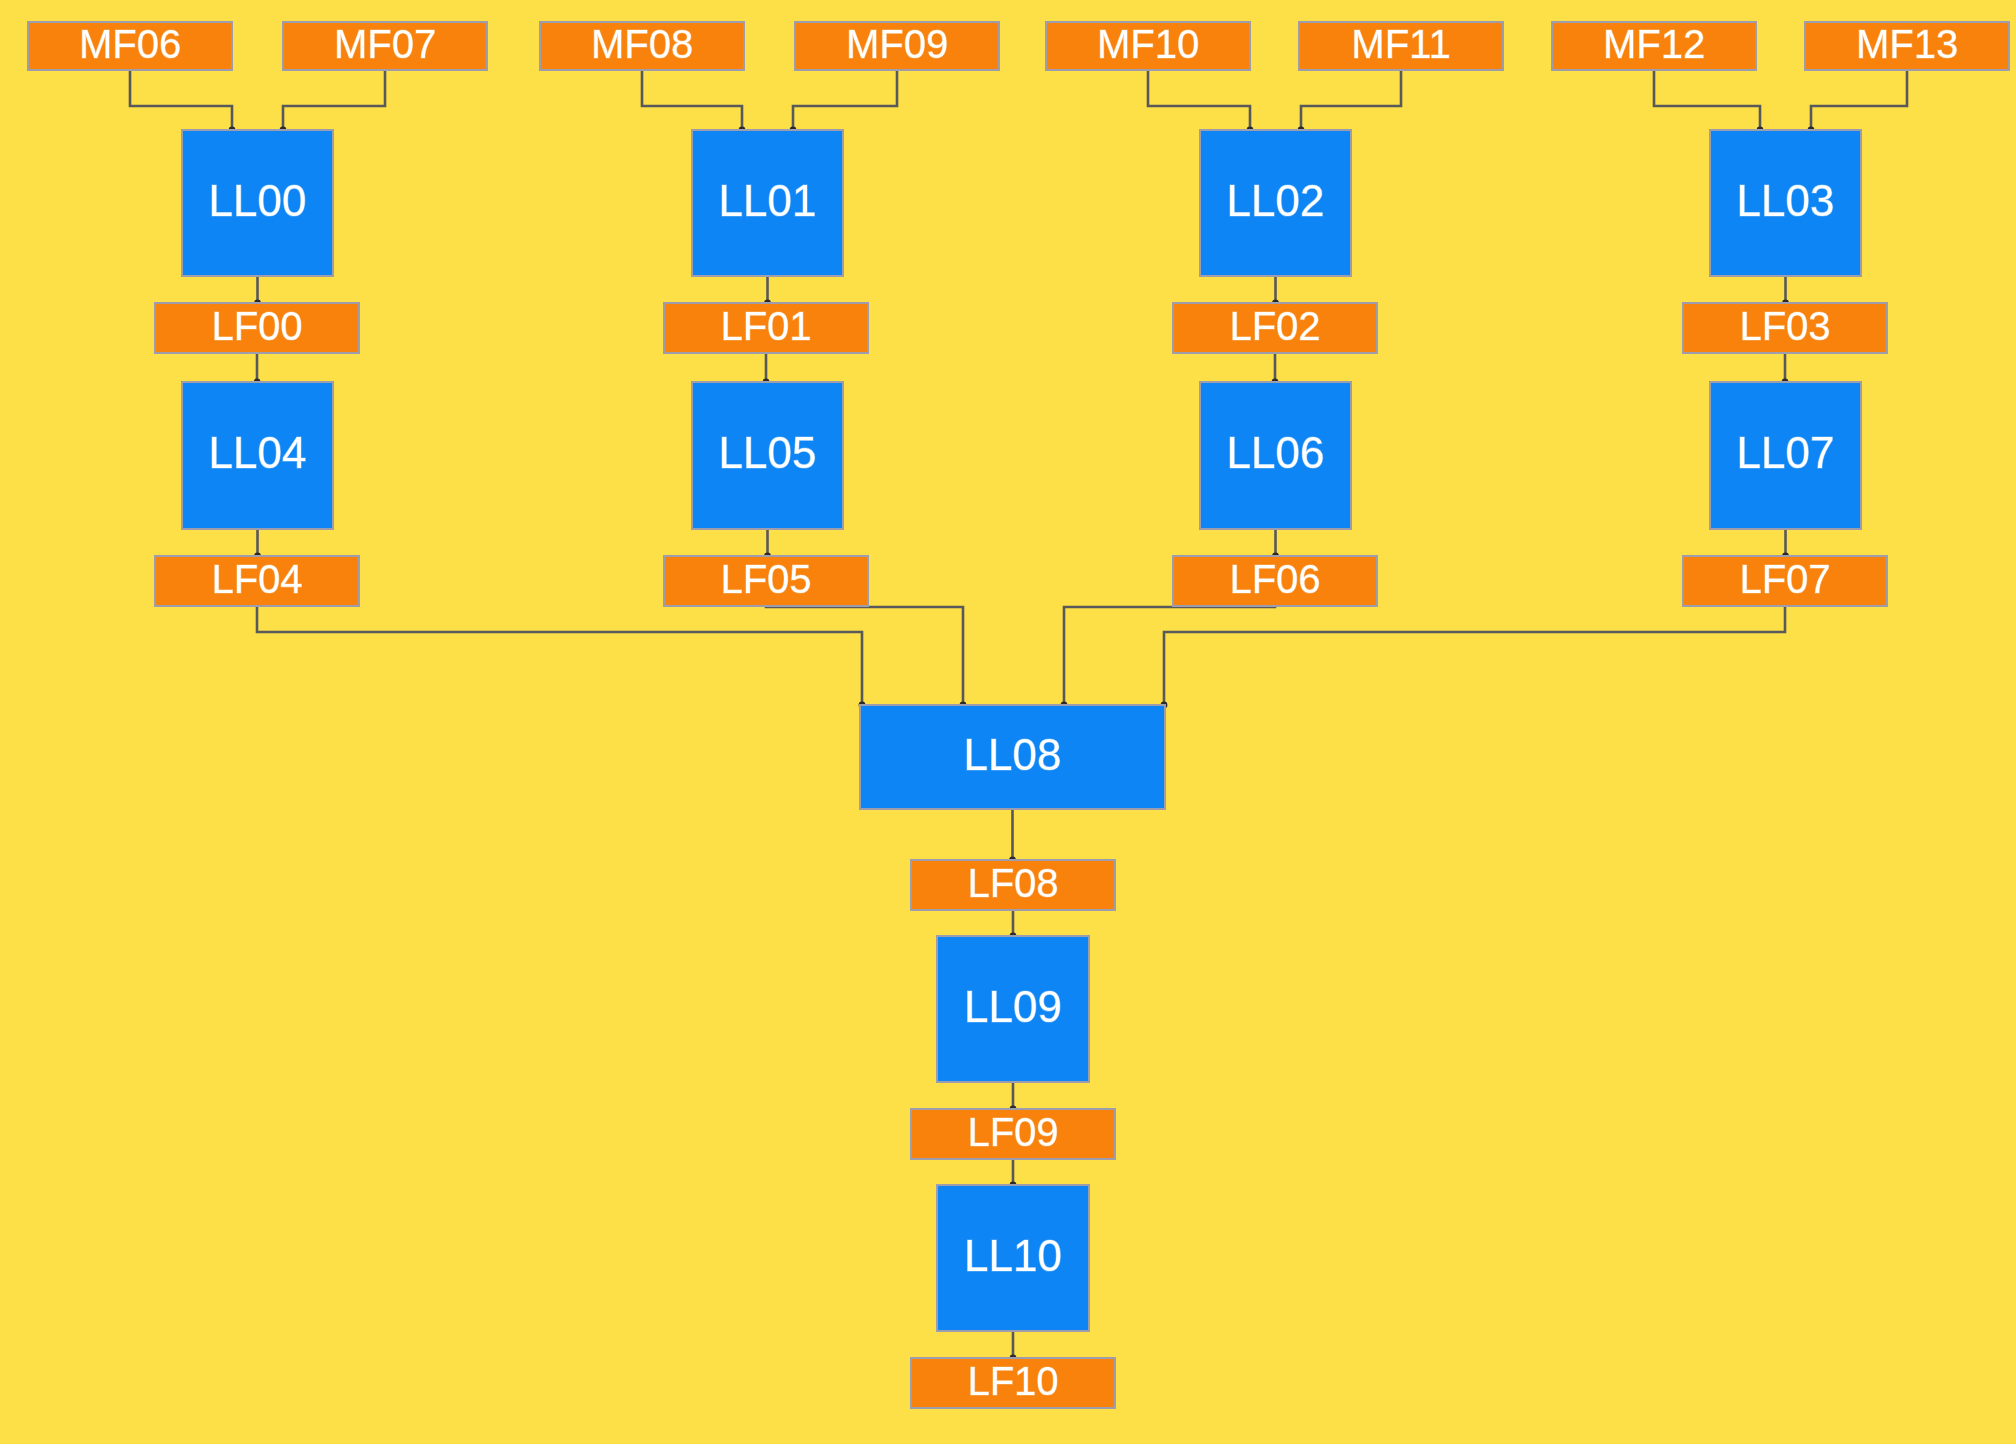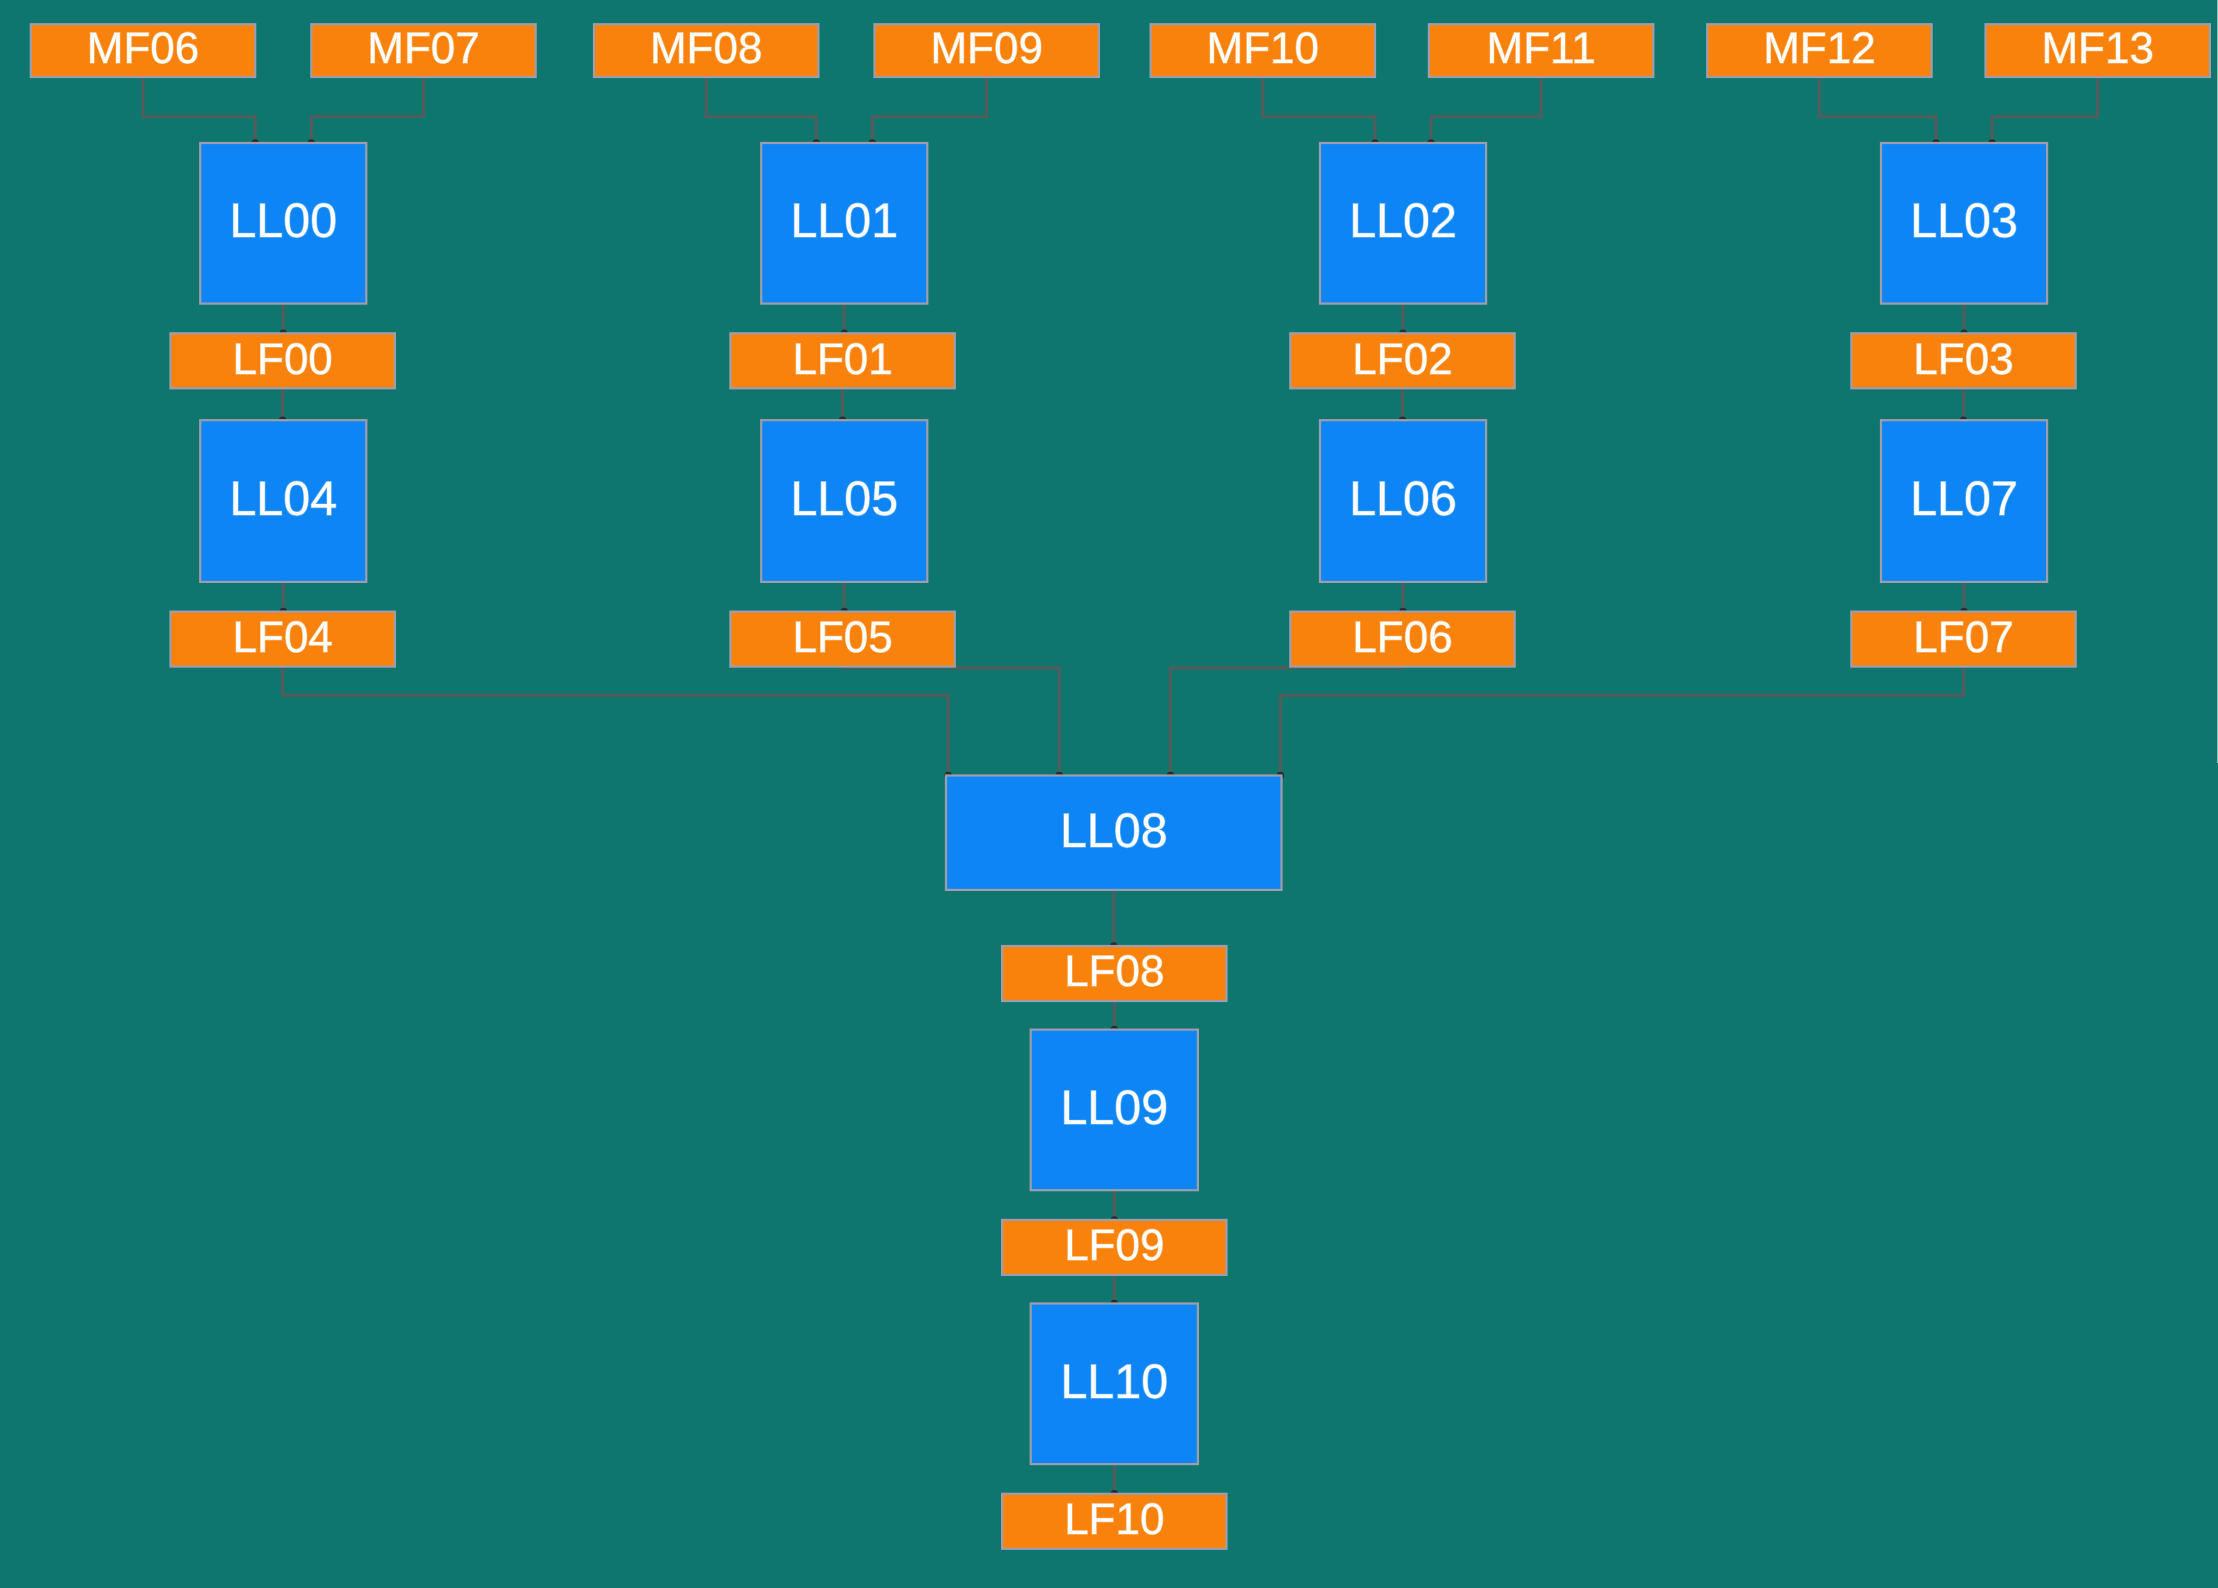--- a/index.html
+++ b/index.html
@@ -8,21 +8,21 @@
     padding: 0;
     background: #ffffff;
   }
   body {
     font-family: "Liberation Sans", sans-serif;
   }
   #canvas-wrap {
     position: relative;
     width: 2016px;
     height: 1444px;
-    background: #0f766e;
+    background: #fde047;
     overflow: hidden;
   }
   svg#diagram {
     position: absolute;
     left: 0;
     top: 0;
     width: 2016px;
     height: 1444px;
     display: block;
   }

